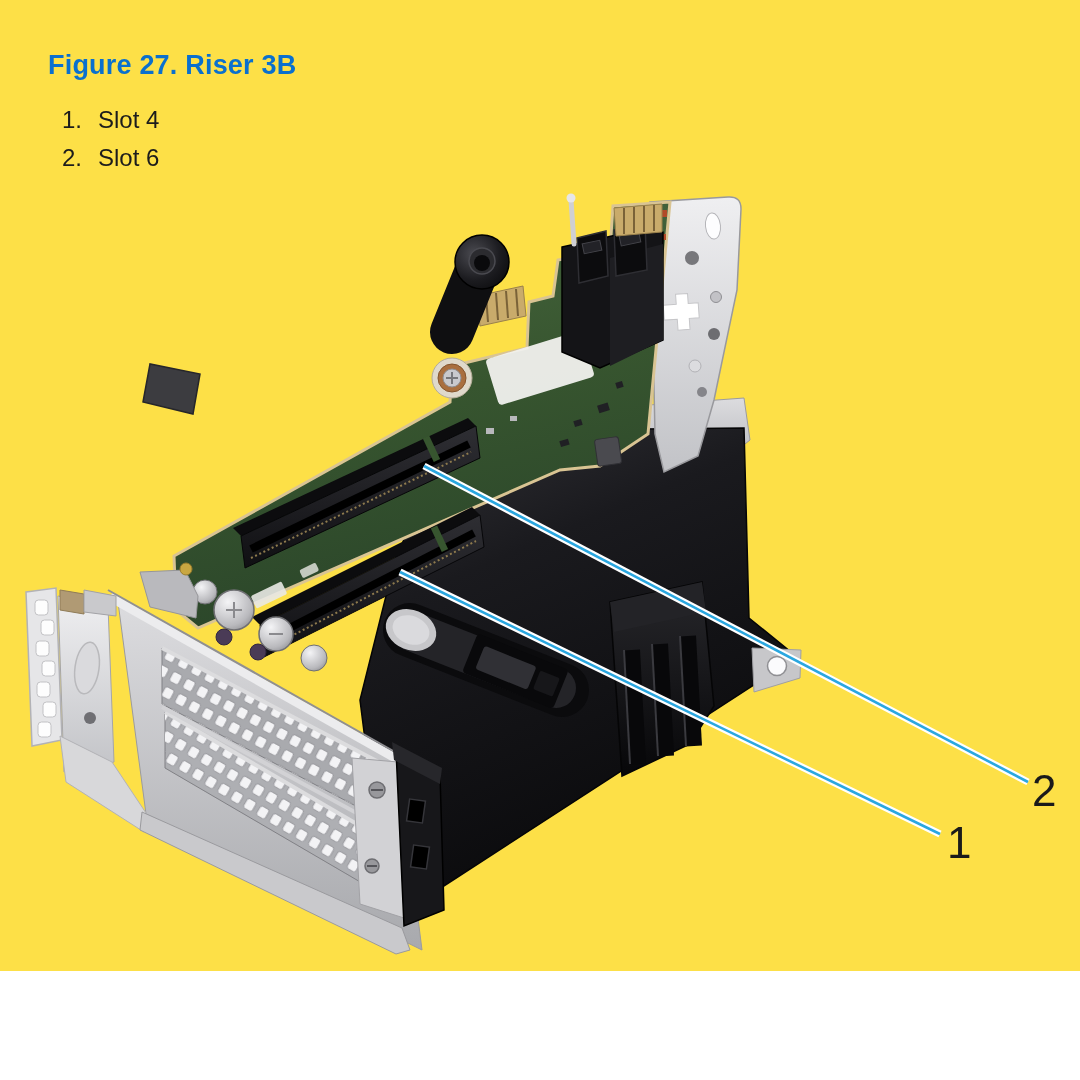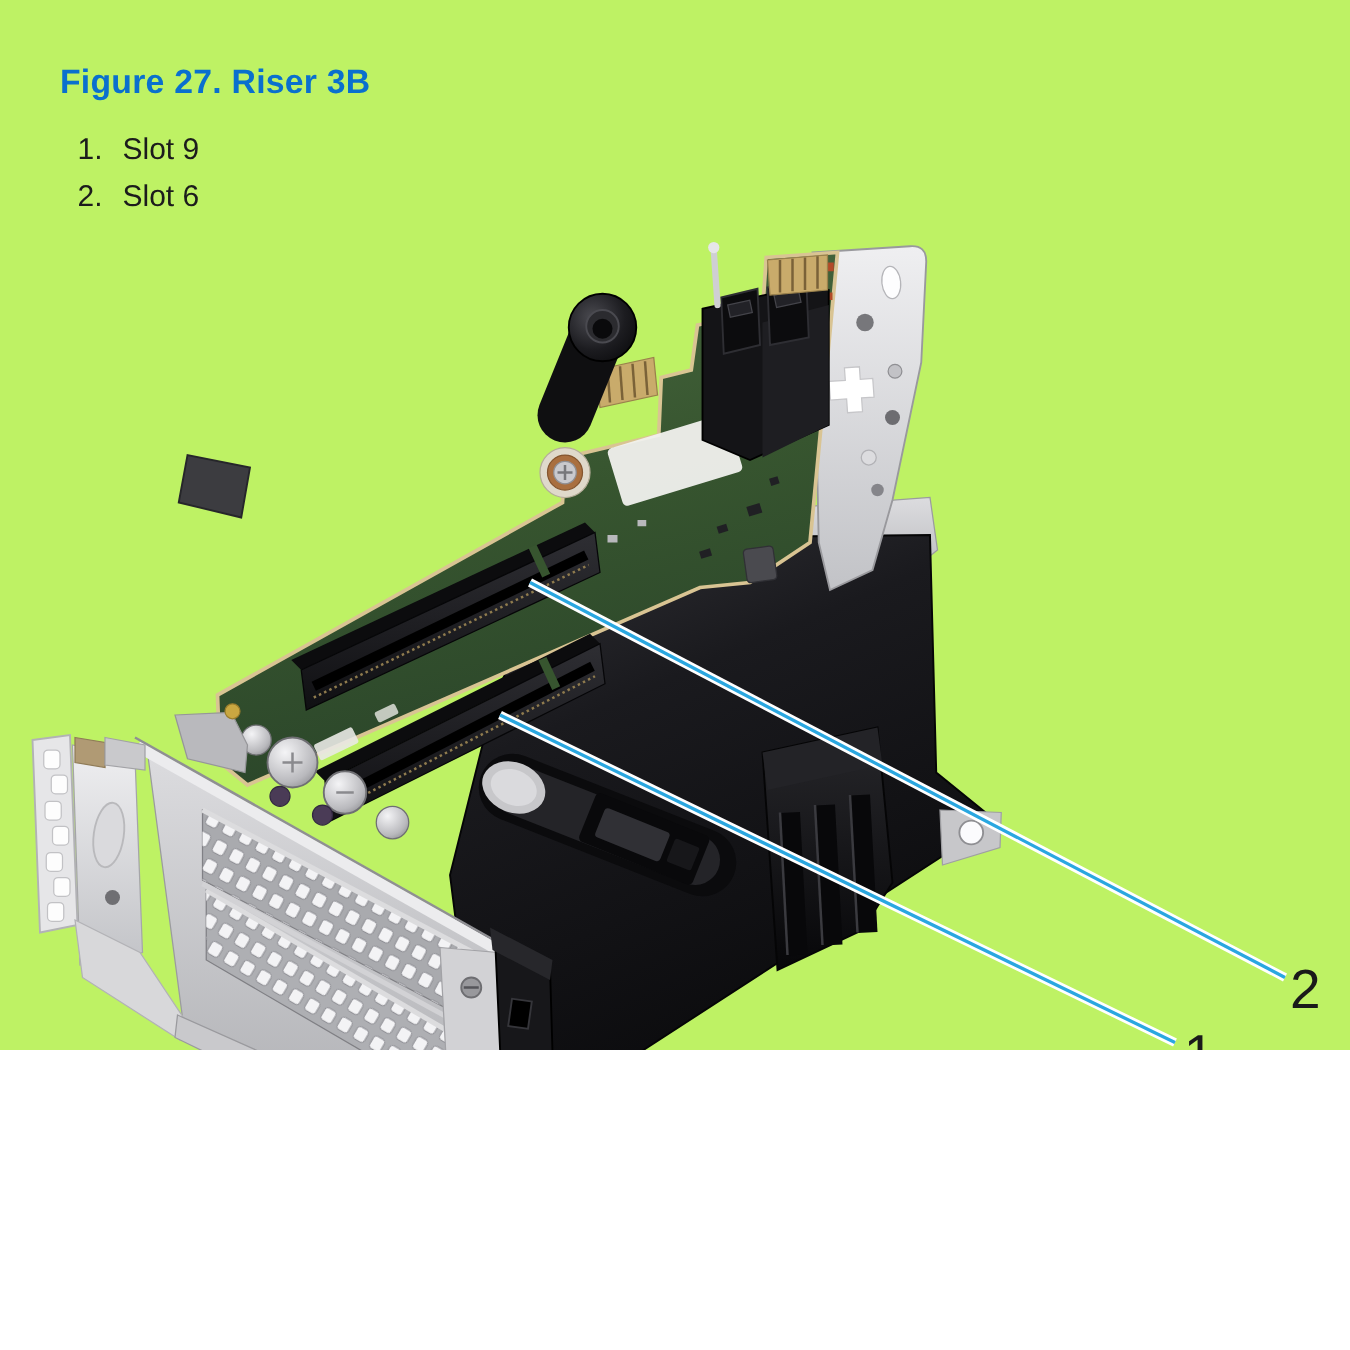--- a/index.html
+++ b/index.html
@@ -1,17 +1,17 @@
 <!DOCTYPE html>
 <html><head>
 <meta charset="utf-8">
 <style>
   html,body{margin:0;padding:0;background:#ffffff;}
   .page{
-    position:relative;width:1080px;height:840px;background:#bef264;overflow:hidden;
+    position:relative;width:1080px;height:971px;background:#fde047;overflow:hidden;
     font-family:"Liberation Sans",sans-serif;
   }
   .figure-title{
     position:absolute;left:48px;top:50px;margin:0;
     font-size:27px;font-weight:700;color:#0a70ce;letter-spacing:0.2px;
   }
   .callout-list{
     position:absolute;left:62px;top:101px;margin:0;padding:0;list-style:none;
     font-size:24px;color:#1c1c1c;
   }
@@ -24,21 +24,21 @@
 </head>
 <body>
 
 <div class="page">
 
   <h2 class="figure-title">Figure 27. Riser 3B</h2>
 
   <ol class="callout-list">
     <li>
       <span class="marker">1.</span>
-      <span class="lbl">Slot 9</span>
+      <span class="lbl">Slot 4</span>
     </li>
     <li>
       <span class="marker">2.</span>
       <span class="lbl">Slot 6</span>
     </li>
   </ol>
 
   <svg class="figure-svg" viewBox="0 0 1080 1080" xmlns="http://www.w3.org/2000/svg">
     <defs>
       <linearGradient id="gPCB" x1="0" y1="0" x2="0.25" y2="1">

